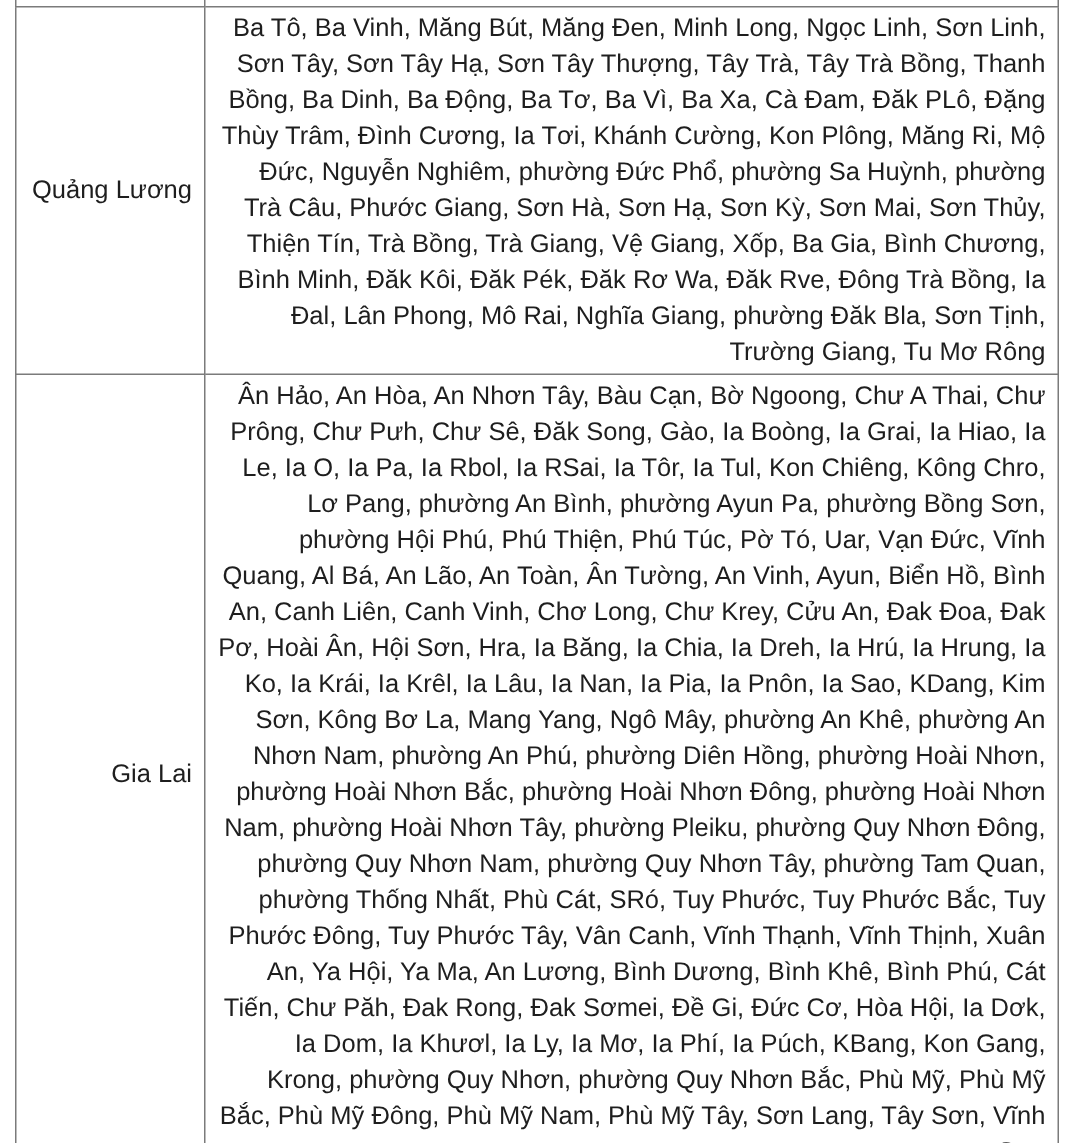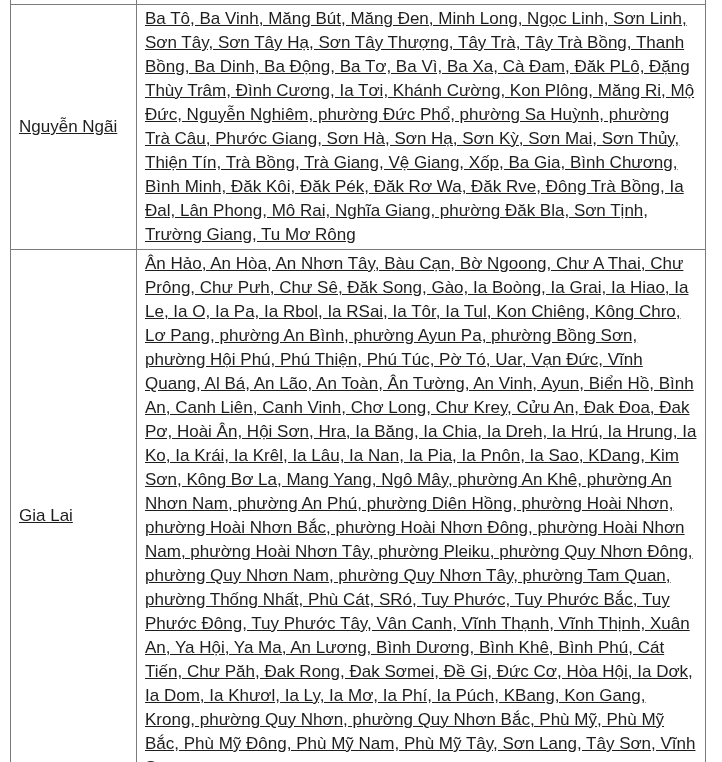--- a/index.html
+++ b/index.html
@@ -20,27 +20,26 @@
     position: absolute;
     left: 10px;
     top: -2px;
     width: 696px;
     border-collapse: collapse;
     table-layout: fixed;
   }
   table.admin-table td {
     border: 1px solid #7b7b7b;
     background: #ffffff;
-    text-align: left;
+    text-align: right;
     vertical-align: middle;
     font-size: 17px;
     line-height: 24px;
     padding: 2px 8px;
     word-wrap: break-word;
-    text-decoration: underline;
   }
   td.col-province {
     width: 125px;
     padding: 2px 4px;
   }
   tr.partial-row td {
     height: 5px;
     padding: 0;
   }
 </style>
@@ -48,21 +47,21 @@
 <body>
 
 <div class="page">
   <table class="admin-table">
     <tbody>
       <tr class="partial-row">
         <td class="col-province"></td>
         <td class="col-units"></td>
       </tr>
       <tr>
-        <td class="col-province">Nguyễn Ngãi</td>
+        <td class="col-province">Quảng Lương</td>
         <td class="col-units">Ba Tô, Ba Vinh, Măng Bút, Măng Đen, Minh Long, Ngọc Linh, Sơn Linh, Sơn Tây, Sơn Tây Hạ, Sơn Tây Thượng, Tây Trà, Tây Trà Bồng, Thanh Bồng, Ba Dinh, Ba Động, Ba Tơ, Ba Vì, Ba Xa, Cà Đam, Đăk PLô, Đặng Thùy Trâm, Đình Cương, Ia Tơi, Khánh Cường, Kon Plông, Măng Ri, Mộ Đức, Nguyễn Nghiêm, phường Đức Phổ, phường Sa Huỳnh, phường Trà Câu, Phước Giang, Sơn Hà, Sơn Hạ, Sơn Kỳ, Sơn Mai, Sơn Thủy, Thiện Tín, Trà Bồng, Trà Giang, Vệ Giang, Xốp, Ba Gia, Bình Chương, Bình Minh, Đăk Kôi, Đăk Pék, Đăk Rơ Wa, Đăk Rve, Đông Trà Bồng, Ia Đal, Lân Phong, Mô Rai, Nghĩa Giang, phường Đăk Bla, Sơn Tịnh, Trường Giang, Tu Mơ Rông</td>
       </tr>
       <tr>
         <td class="col-province">Gia Lai</td>
         <td class="col-units">Ân Hảo, An Hòa, An Nhơn Tây, Bàu Cạn, Bờ Ngoong, Chư A Thai, Chư Prông, Chư Pưh, Chư Sê, Đăk Song, Gào, Ia Boòng, Ia Grai, Ia Hiao, Ia Le, Ia O, Ia Pa, Ia Rbol, Ia RSai, Ia Tôr, Ia Tul, Kon Chiêng, Kông Chro, Lơ Pang, phường An Bình, phường Ayun Pa, phường Bồng Sơn, phường Hội Phú, Phú Thiện, Phú Túc, Pờ Tó, Uar, Vạn Đức, Vĩnh Quang, Al Bá, An Lão, An Toàn, Ân Tường, An Vinh, Ayun, Biển Hồ, Bình An, Canh Liên, Canh Vinh, Chơ Long, Chư Krey, Cửu An, Đak Đoa, Đak Pơ, Hoài Ân, Hội Sơn, Hra, Ia Băng, Ia Chia, Ia Dreh, Ia Hrú, Ia Hrung, Ia Ko, Ia Krái, Ia Krêl, Ia Lâu, Ia Nan, Ia Pia, Ia Pnôn, Ia Sao, KDang, Kim Sơn, Kông Bơ La, Mang Yang, Ngô Mây, phường An Khê, phường An Nhơn Nam, phường An Phú, phường Diên Hồng, phường Hoài Nhơn, phường Hoài Nhơn Bắc, phường Hoài Nhơn Đông, phường Hoài Nhơn Nam, phường Hoài Nhơn Tây, phường Pleiku, phường Quy Nhơn Đông, phường Quy Nhơn Nam, phường Quy Nhơn Tây, phường Tam Quan, phường Thống Nhất, Phù Cát, SRó, Tuy Phước, Tuy Phước Bắc, Tuy Phước Đông, Tuy Phước Tây, Vân Canh, Vĩnh Thạnh, Vĩnh Thịnh, Xuân An, Ya Hội, Ya Ma, An Lương, Bình Dương, Bình Khê, Bình Phú, Cát Tiến, Chư Păh, Đak Rong, Đak Sơmei, Đề Gi, Đức Cơ, Hòa Hội, Ia Dơk, Ia Dom, Ia Khươl, Ia Ly, Ia Mơ, Ia Phí, Ia Púch, KBang, Kon Gang, Krong, phường Quy Nhơn, phường Quy Nhơn Bắc, Phù Mỹ, Phù Mỹ Bắc, Phù Mỹ Đông, Phù Mỹ Nam, Phù Mỹ Tây, Sơn Lang, Tây Sơn, Vĩnh Sơn</td>
       </tr>
     </tbody>
   </table>
 </div>
 

